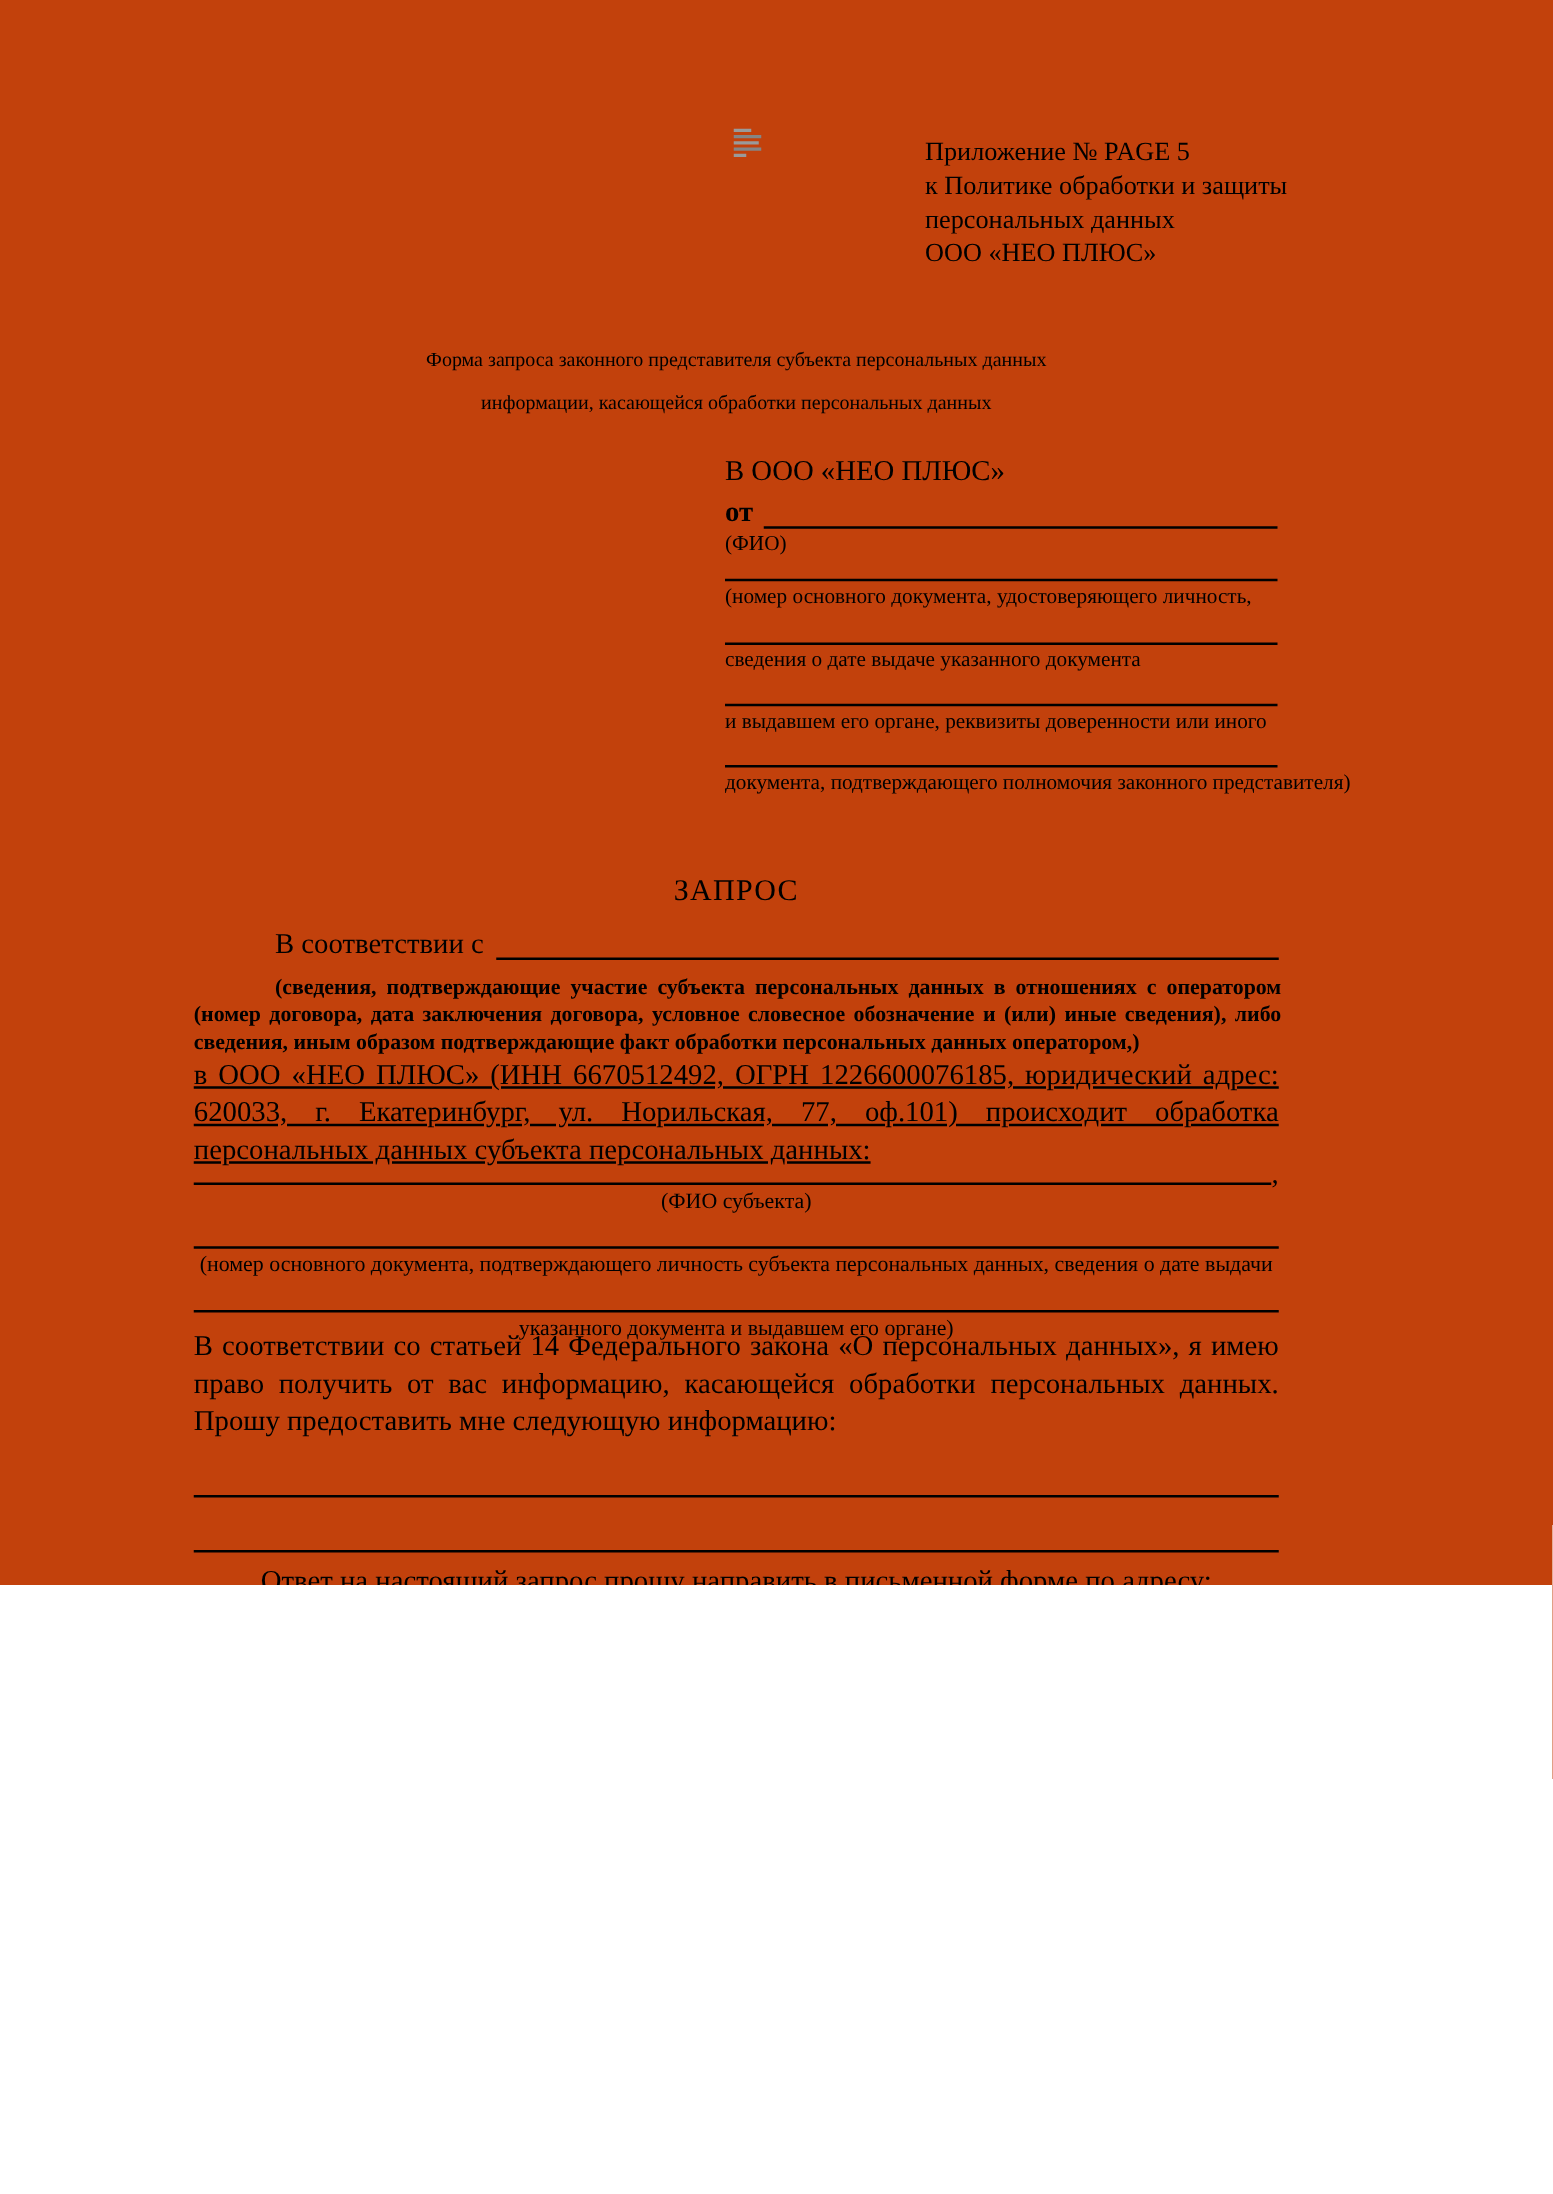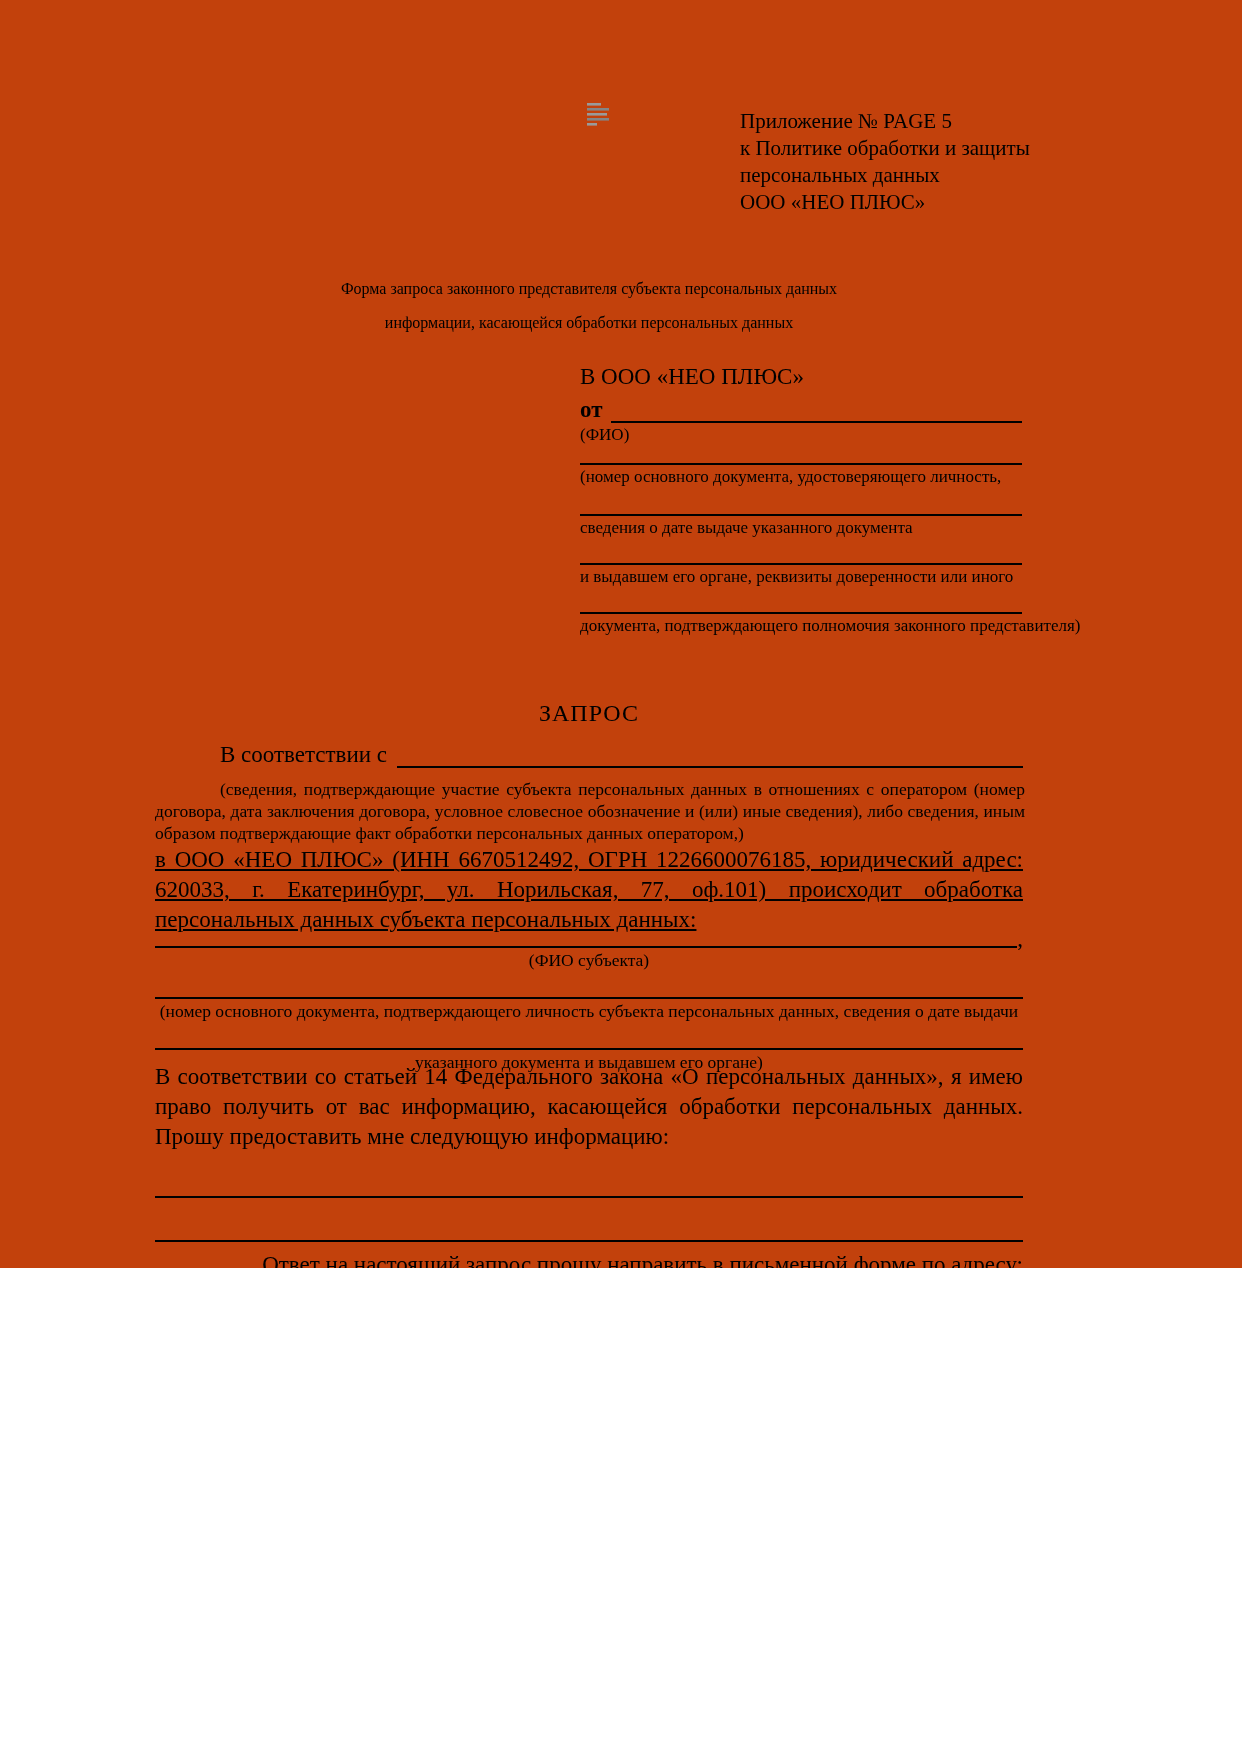--- a/index.html
+++ b/index.html
@@ -32,41 +32,41 @@
   .mt18 { margin-top:18px; } .mt26 { margin-top:27px; } .mt24 { margin-top:25px; }
 
   
   .request-heading { position:absolute; left:155px; top:700px; width:868px;
                      text-align:center; font-size:24px; letter-spacing:1px; }
   .intro-row { position:absolute; left:155px; top:742px; width:868px; display:flex;
                align-items:flex-end; font-size:23px; padding-left:65px; }
   .intro-row .lbl { flex:0 0 auto; padding-right:10px; }
 
   .fine-print { position:absolute; left:155px; top:778px; width:870px; font-size:17.5px;
-                line-height:22px; text-align:justify; text-indent:65px; }
+                line-height:22px; text-align:justify; text-indent:65px;font-weight:bold; }
 
   .op-par { position:absolute; left:155px; top:845px; width:868px; font-size:23px;
             line-height:30px; text-align:justify;text-decoration:underline; }
 
   .subject-fields { position:absolute; left:155px; top:924px; width:868px; font-size:23px; }
   .suffix-row { display:flex; align-items:flex-end; }
   .suffix-row .suffix { flex:0 0 auto; line-height:18px; }
   .subj-cap-wrap { display:flex; justify-content:center; margin-top:2px; }
   .subj-cap { font-size:17.5px; line-height:20px; white-space:nowrap; }
 
   .law-par { position:absolute; left:155px; top:1062px; width:868px; font-size:23px;
              line-height:30px; text-align:justify; }
 
   .free-blank-1 { position:absolute; left:155px; top:1196px; width:868px; height:0;
                   border-bottom:2px solid #000; }
   .free-blank-2 { position:absolute; left:155px; top:1240px; width:868px; height:0;
                   border-bottom:2px solid #000; }
 
   .answer-line1 { position:absolute; left:155px; top:1250px; width:868px;
-                  text-align:right; font-size:23px; line-height:30px; }
+                  text-align:center; font-size:23px; line-height:30px; }
   .answer-line2 { position:absolute; left:155px; top:1300px; width:868px; display:flex;
                   align-items:flex-start; font-size:23px; line-height:30px; }
   .answer-line2 .suffix { flex:0 0 auto; }
 
   .bottom-row { position:absolute; left:155px; top:1352px; width:960px; display:flex;
                 justify-content:space-between; align-items:flex-end; font-size:23px; }
   .date-group, .sign-group { display:flex; align-items:flex-end; }
   .ib { display:inline-block; border-bottom:2px solid #000; }
   .day-blank { width:40px; }
   .month-blank { width:150px; margin-left:10px; margin-right:2px; }

